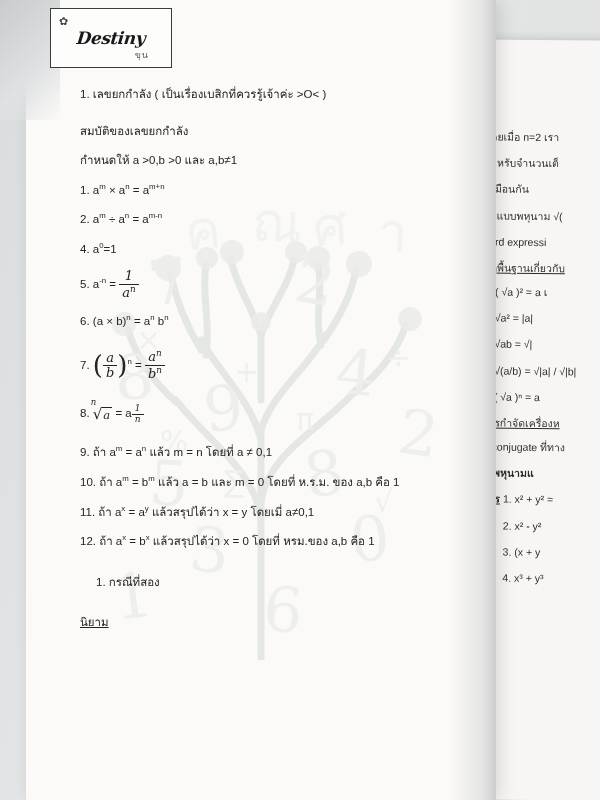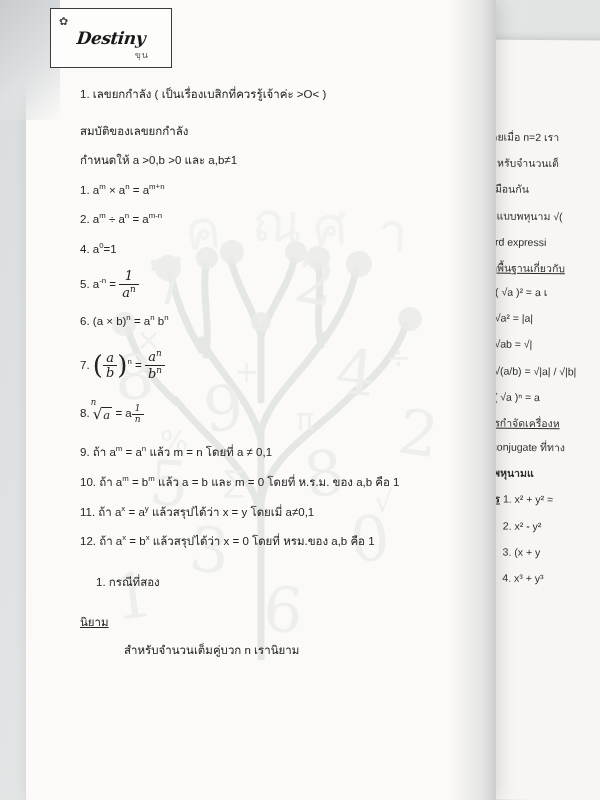--- a/index.html
+++ b/index.html
@@ -386,16 +386,15 @@
         <span>12.</span>
         <span>ถ้า a</span><sup>x</sup>
         <span>= b</span><sup>x</sup>
         <span>แล้วสรุปได้ว่า x = 0 โดยที่ หรม.ของ a,b คือ 1</span>
       </div>
 
       <div class="line indent1" style="margin-bottom:22px">1.  กรณีที่สอง</div>
 
       <div class="line u" style="">นิยาม</div>
 
-      <div class="line indent2">สำหรับจำนวนเต็มคู่บวก n เรานิยาม</div>
     </div>
   </div>
 </div>
 
 </body></html>

